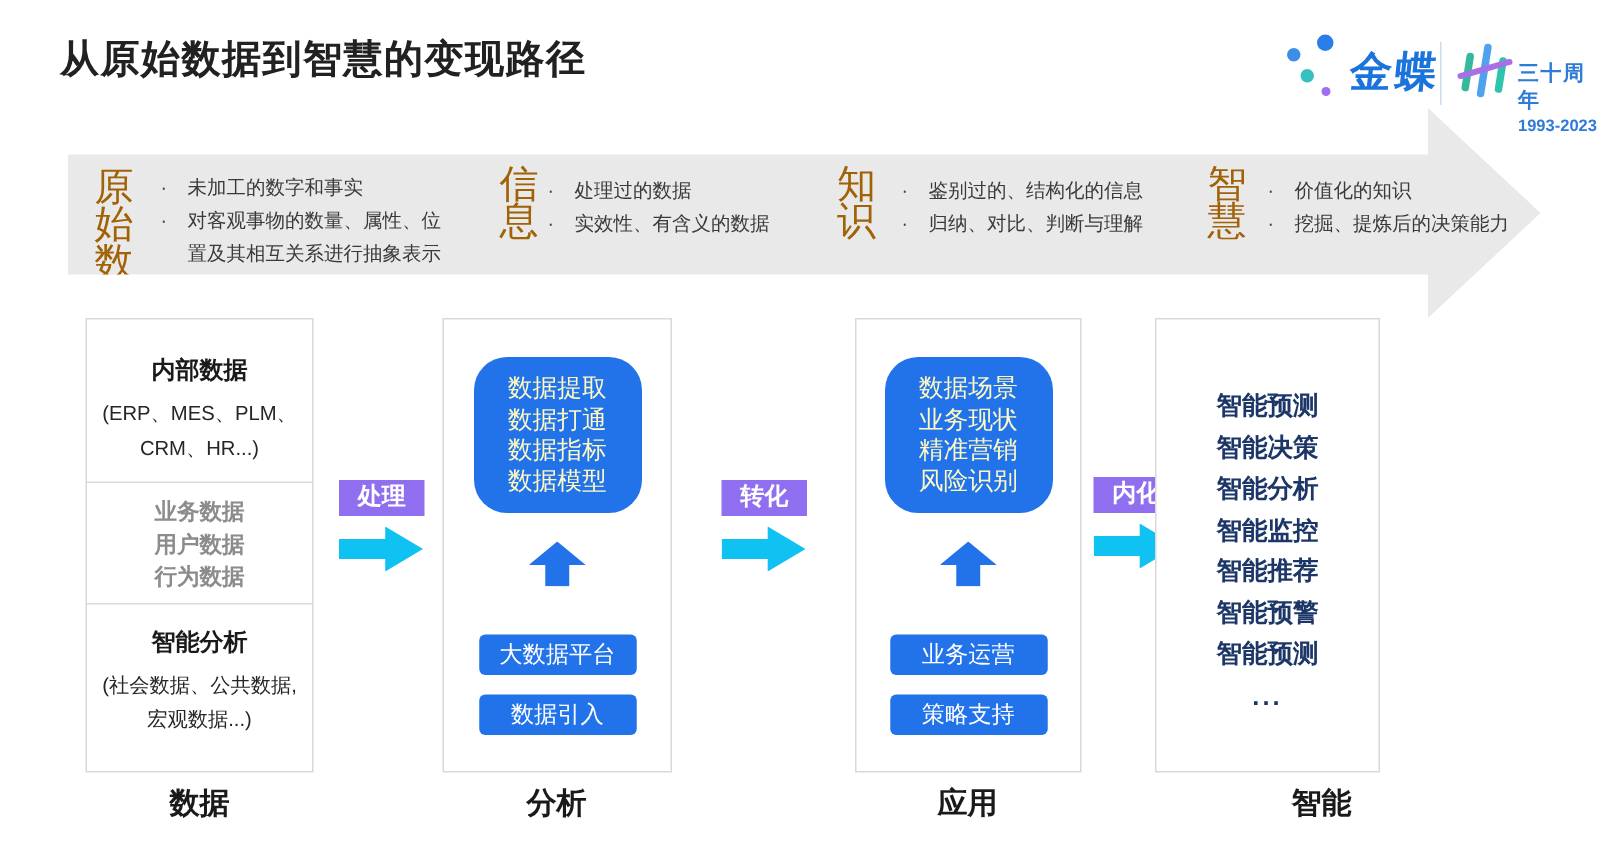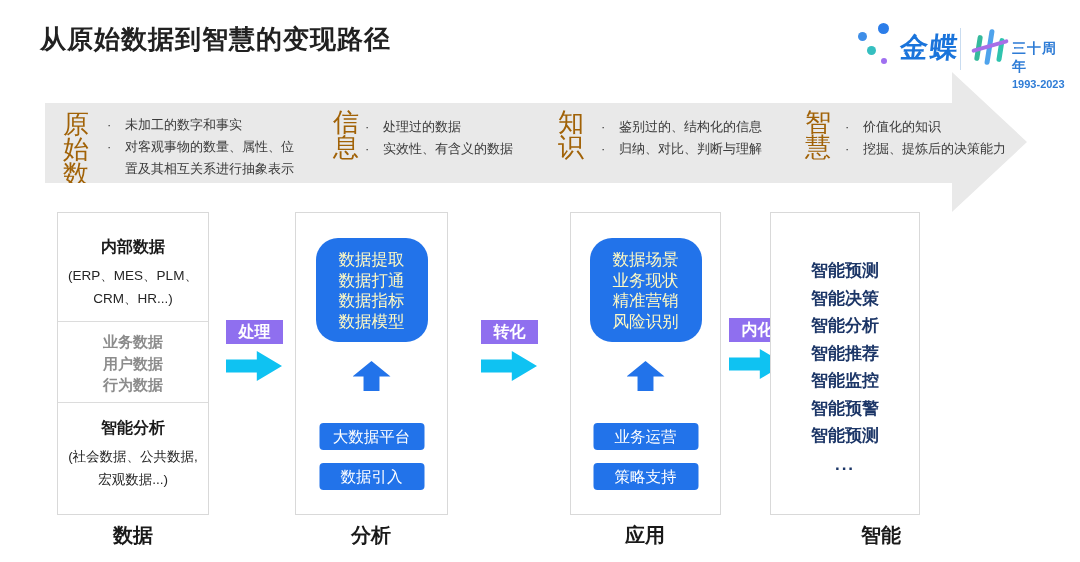--- a/index.html
+++ b/index.html
@@ -243,22 +243,22 @@
   <div class="connector conn-3">
     <div class="conn-label">内化</div>
     <div class="conn-arrow"></div>
   </div>
 
   <div class="col-box box-intel">
     <div class="intel-list">
       <div class="intel-item">智能预测</div>
       <div class="intel-item">智能决策</div>
       <div class="intel-item">智能分析</div>
+      <div class="intel-item">智能监控</div>
       <div class="intel-item">智能推荐</div>
-      <div class="intel-item">智能监控</div>
       <div class="intel-item">智能预警</div>
       <div class="intel-item">智能预测</div>
       <div class="intel-more">...</div>
     </div>
   </div>
 
   <div class="footer-label f1">数据</div>
   <div class="footer-label f2">分析</div>
   <div class="footer-label f3">应用</div>
   <div class="footer-label f4">智能</div>

